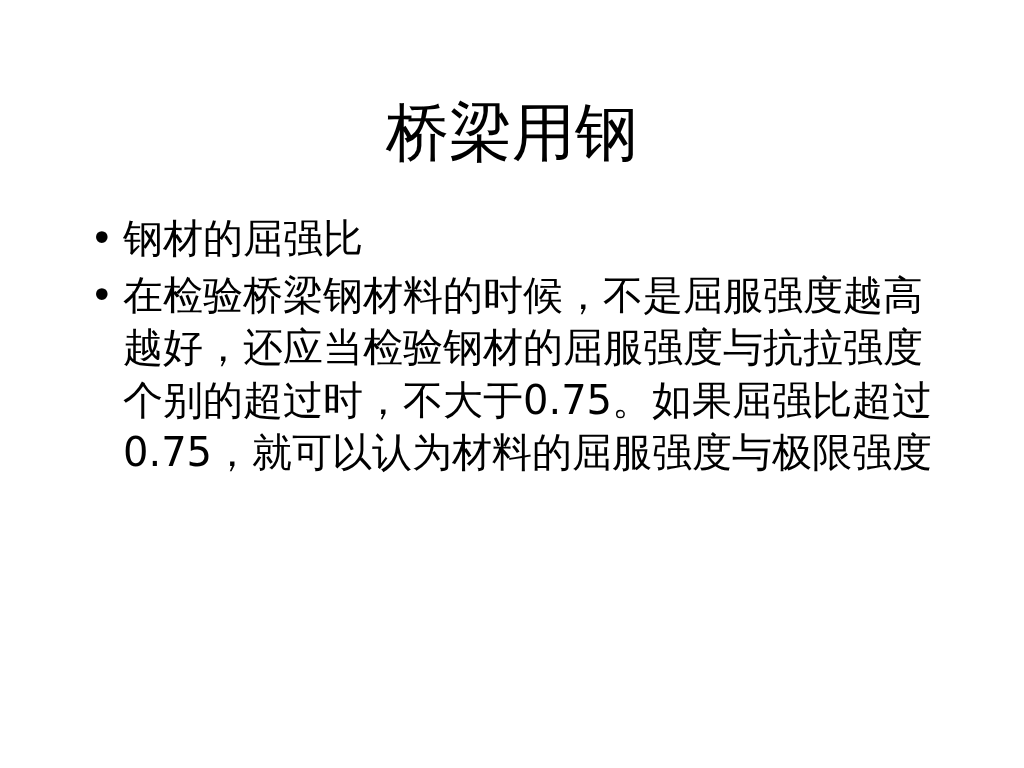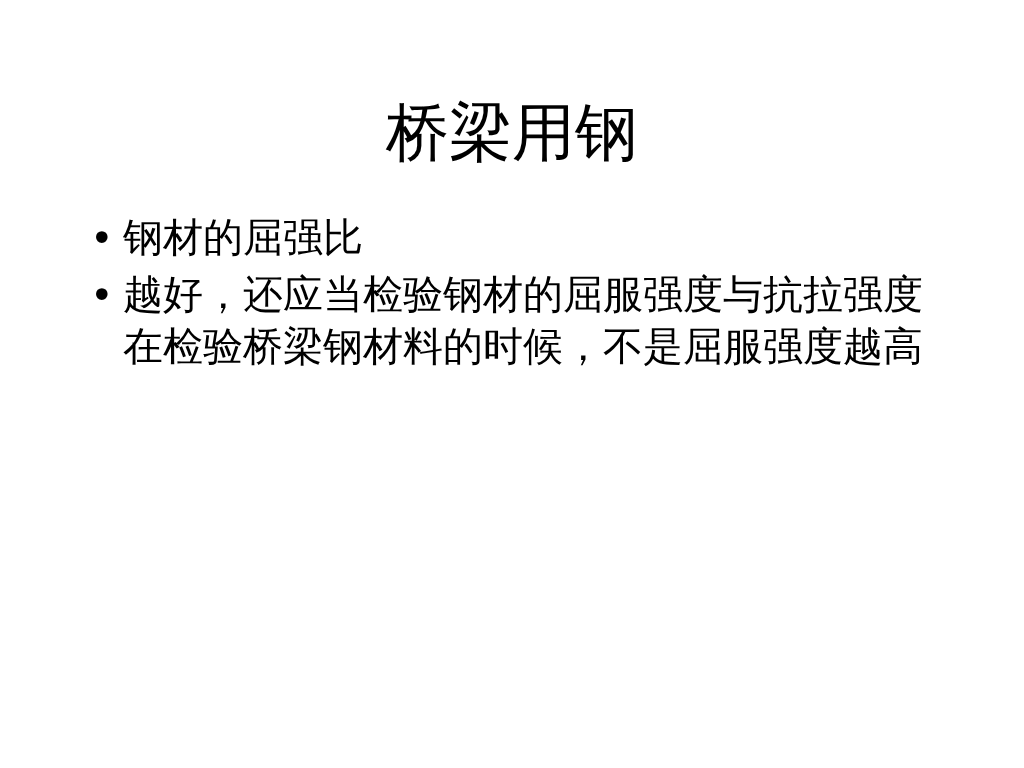--- a/index.html
+++ b/index.html
@@ -37,21 +37,21 @@
   }
   .bullet-item + .bullet-item {
     margin-top: 4px;
   }
   .marker {
     flex: 0 0 33px;
     width: 33px;
     font-size: 40px;
     line-height: 52.5px;
   }
-  .lines { flex: 1 1 auto; font-family: Liberation Serif, serif; }
+  .lines { flex: 1 1 auto; }
   .line { white-space: pre; }
 </style>
 </head>
 <body>
 
 <div class="slide">
 
   <h1 class="title">桥梁用钢</h1>
 
   <div class="body-text">
@@ -59,19 +59,21 @@
     <div class="bullet-item">
       <span class="marker">•</span>
       <div class="lines">
         <div class="line">钢材的屈强比</div>
       </div>
     </div>
 
     <div class="bullet-item">
       <span class="marker">•</span>
       <div class="lines">
+        <div class="line">在检验桥梁钢材料的时候，不是屈服强度越高</div>
         <div class="line">越好，还应当检验钢材的屈服强度与抗拉强度</div>
-        <div class="line">在检验桥梁钢材料的时候，不是屈服强度越高</div>
+        <div class="line">个别的超过时，不大于0.75。如果屈强比超过</div>
+        <div class="line">0.75，就可以认为材料的屈服强度与极限强度</div>
       </div>
     </div>
 
   </div>
 </div>
 
 </body></html>

